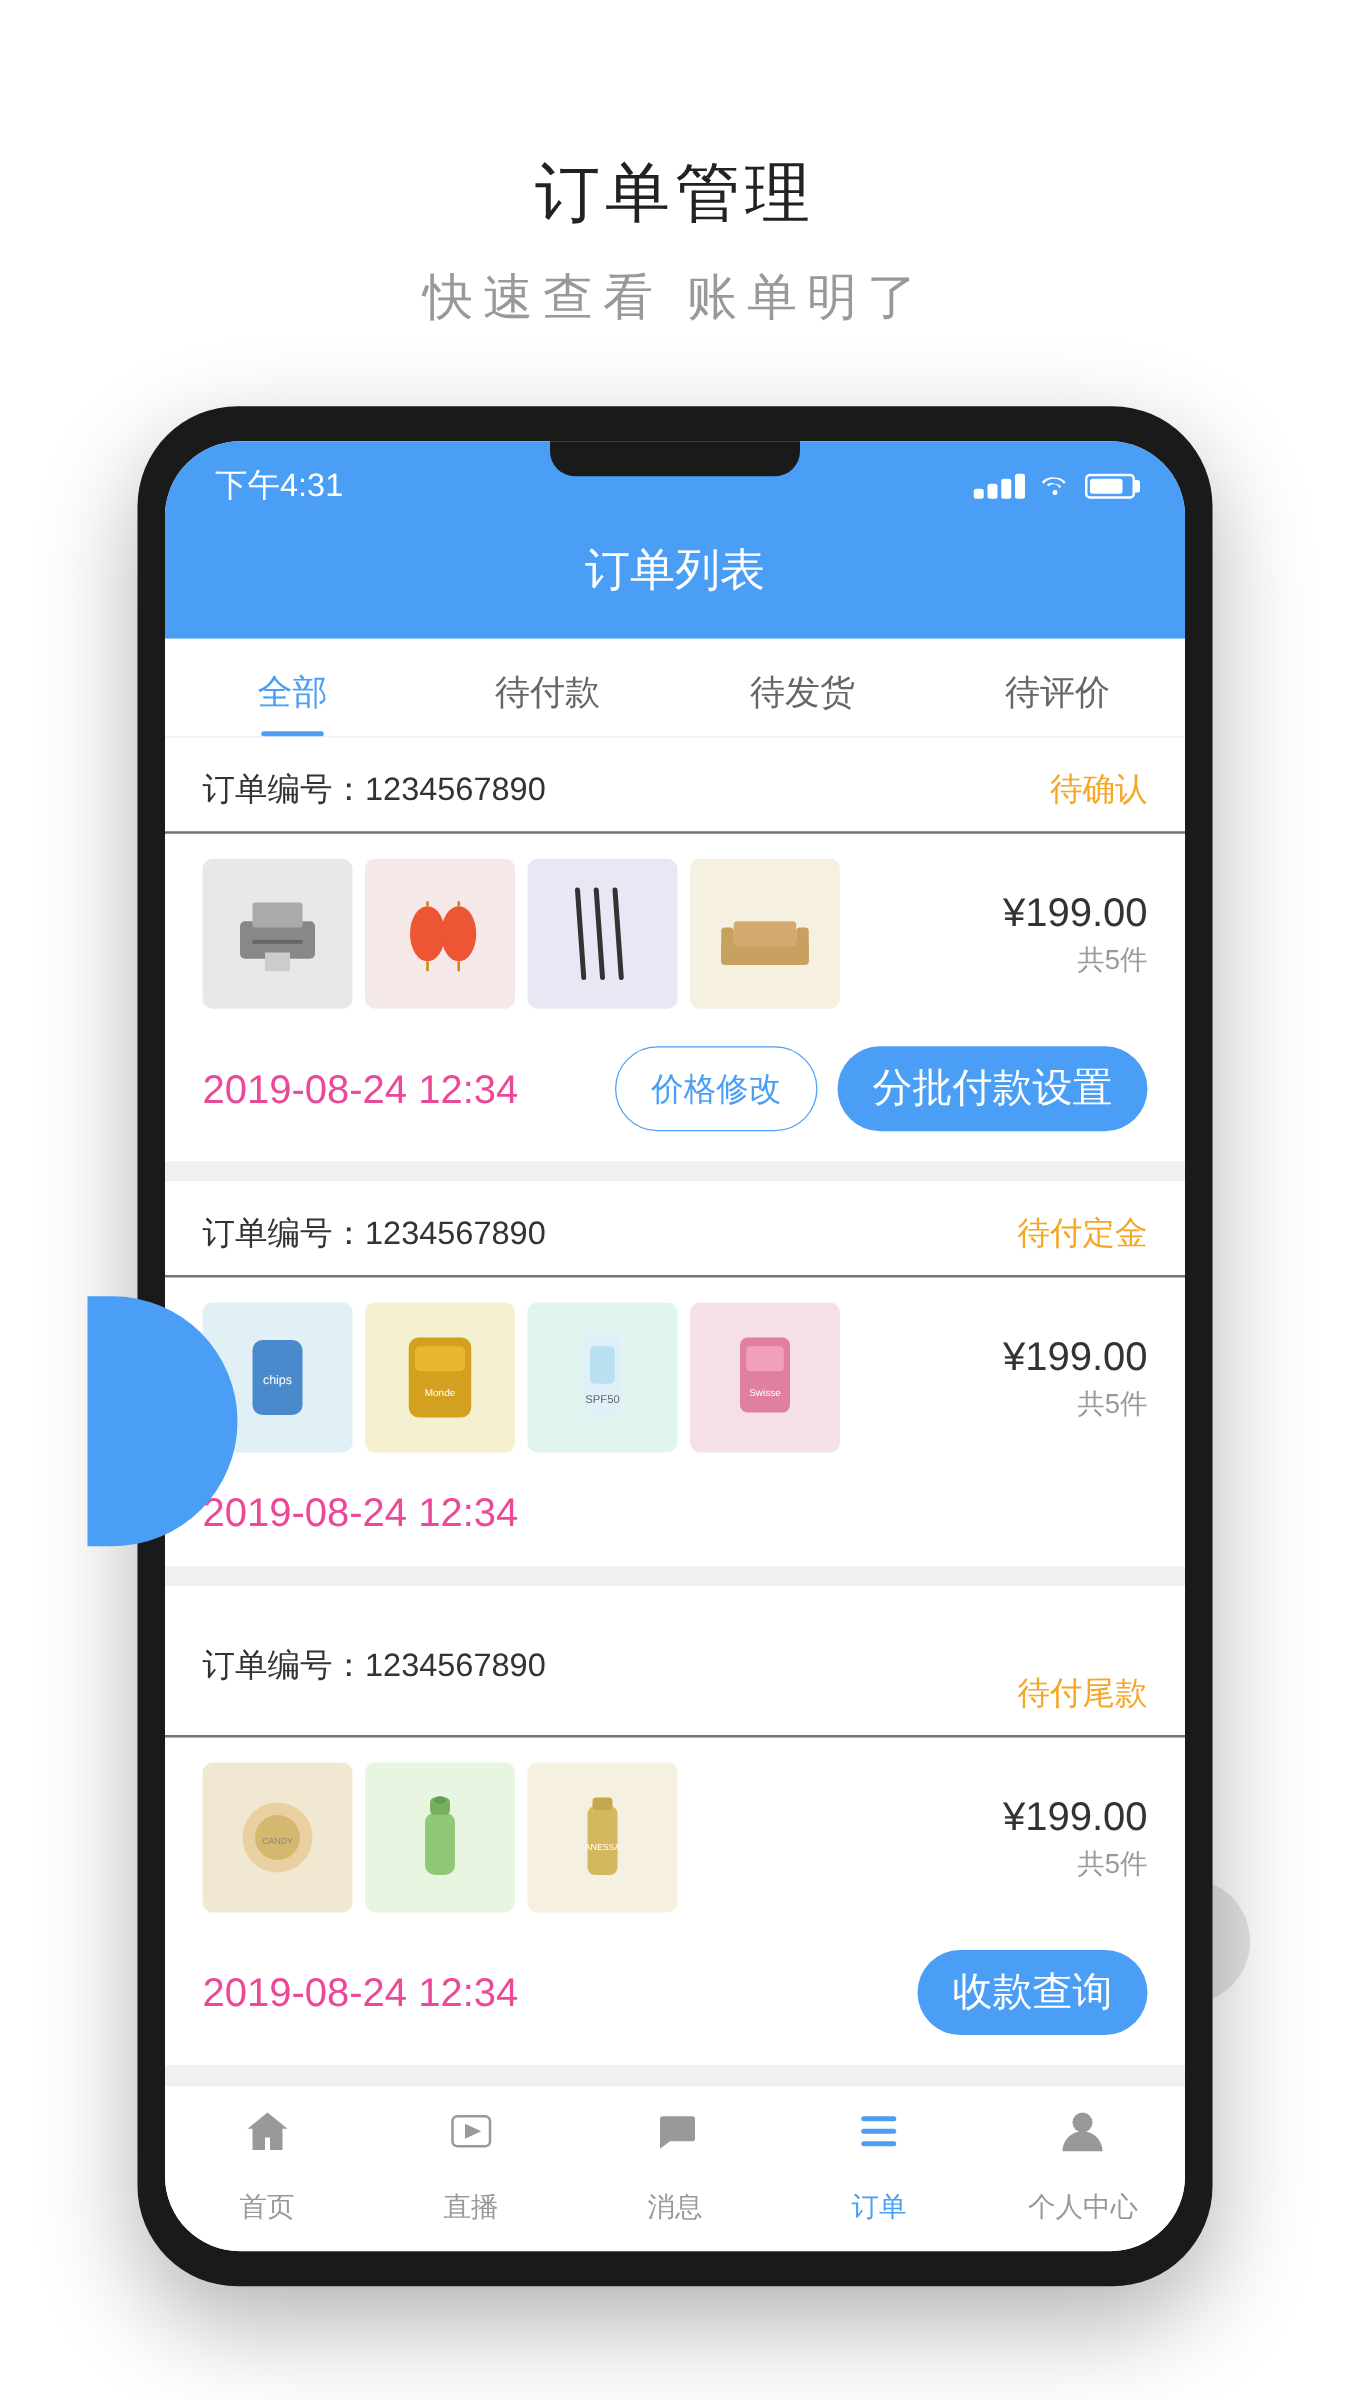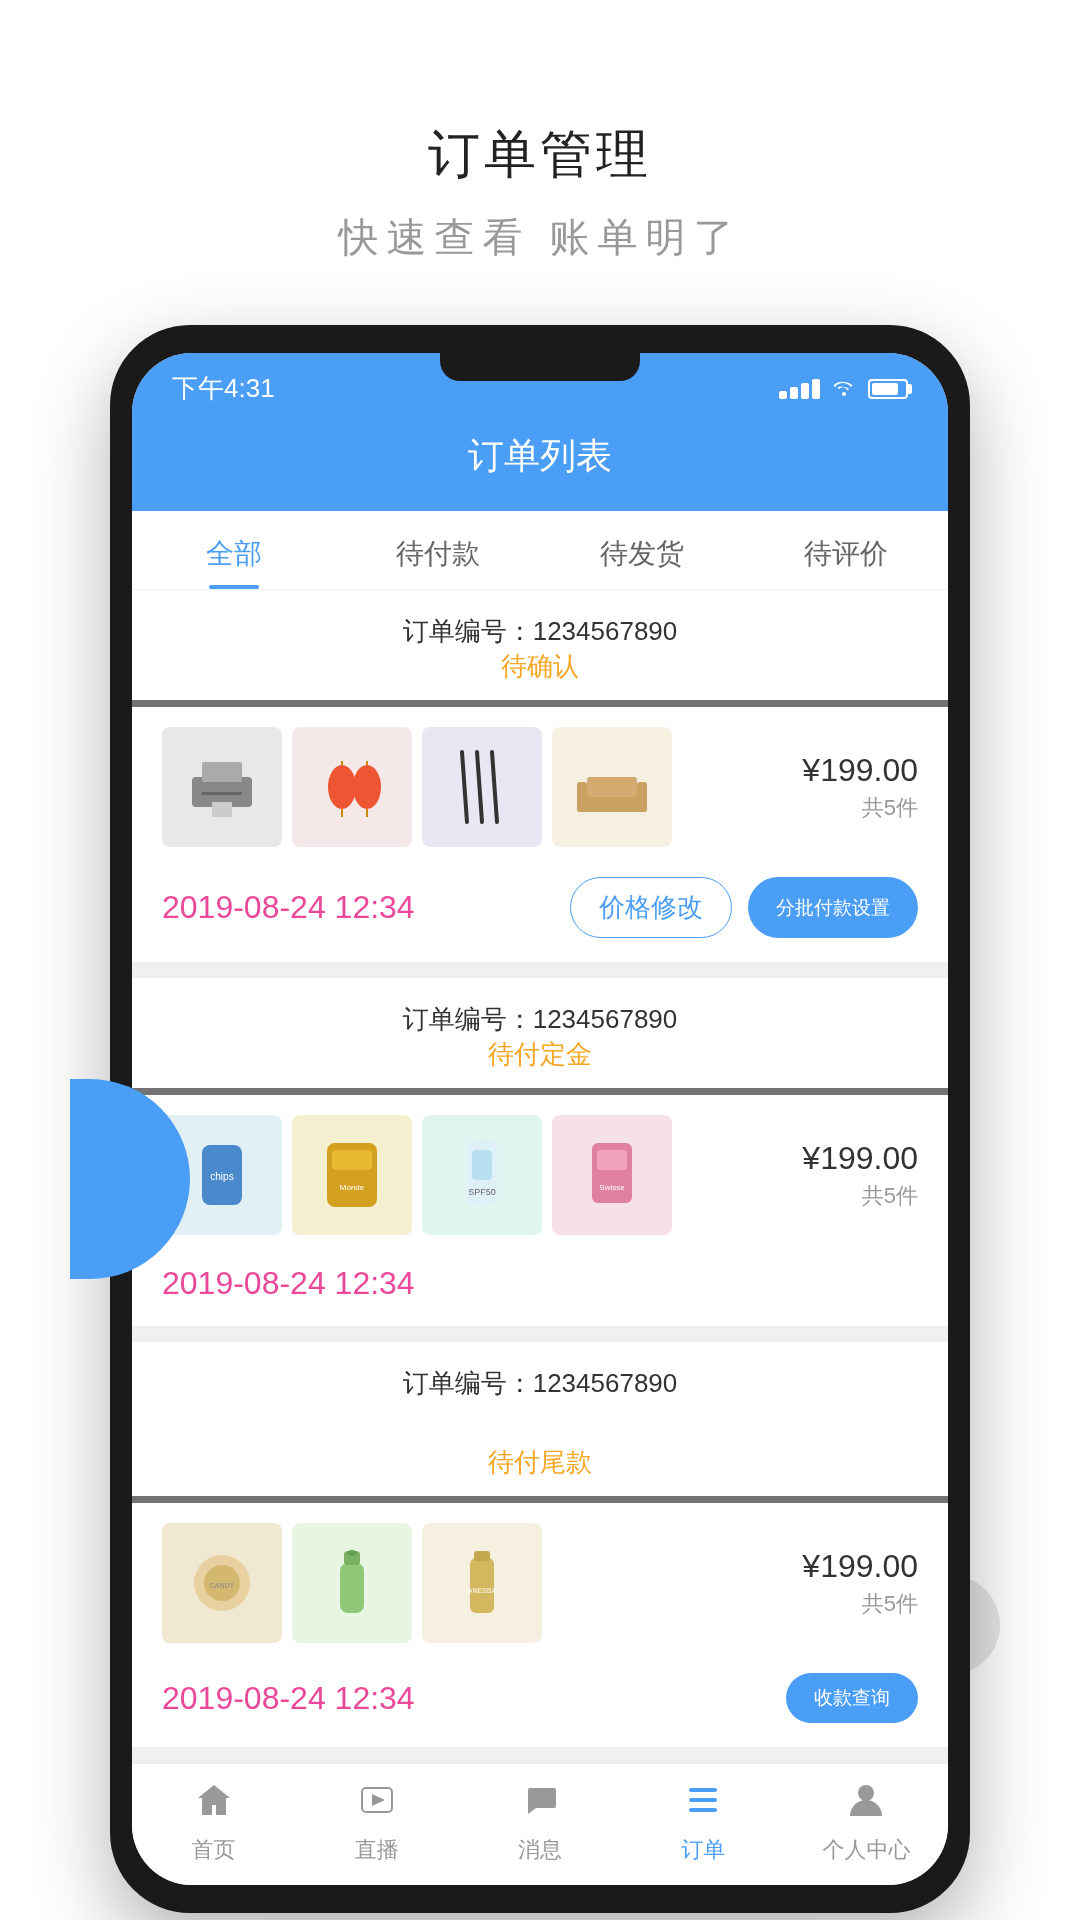--- a/index.html
+++ b/index.html
@@ -149,22 +149,21 @@
     }
     .order-card {
       background: white;
       margin-bottom: 16px;
     }
     .order-card-header {
       display: flex;
       justify-content: space-between;
       align-items: center;
       padding: 24px 30px 16px;
-      border-bottom: 7px solid #737373;
-      flex-direction: column;
+      border-bottom: 2px solid #737373;
     }
     .order-number { font-size: 26px; color: #333; }
     .order-status { font-size: 26px; }
     .status-confirm { color: #f5a623; }
     .status-deposit { color: #f5a623; }
     .status-final { color: #f5a623; margin-top: 44px; }
 
     
     .products-row {
       display: flex;
@@ -209,37 +208,37 @@
       padding: 12px 28px;
       font-size: 26px;
       cursor: pointer;
     }
     .btn-filled {
       background: #4a9ef5;
       color: white;
       border: none;
       border-radius: 40px;
       padding: 12px 28px;
-      font-size: 19px;
+      font-size: 32px;
       cursor: pointer;
     }
 
     
     .bottom-nav {
       background: white;
       display: flex;
       border-top: 1px solid #eee;
       padding: 16px 0 20px;
     }
     .nav-item {
       flex: 1;
       display: flex;
       flex-direction: column;
       align-items: center;
-      gap: 6px;
+      gap: 16px;
       cursor: pointer;
     }
     .nav-icon { font-size: 40px; color: #999; }
     .nav-label { font-size: 22px; color: #999; }
     .nav-label.active { color: #4a9ef5; }
 
     
     .deco-circle-left {
       position: absolute;
       left: -40px;

